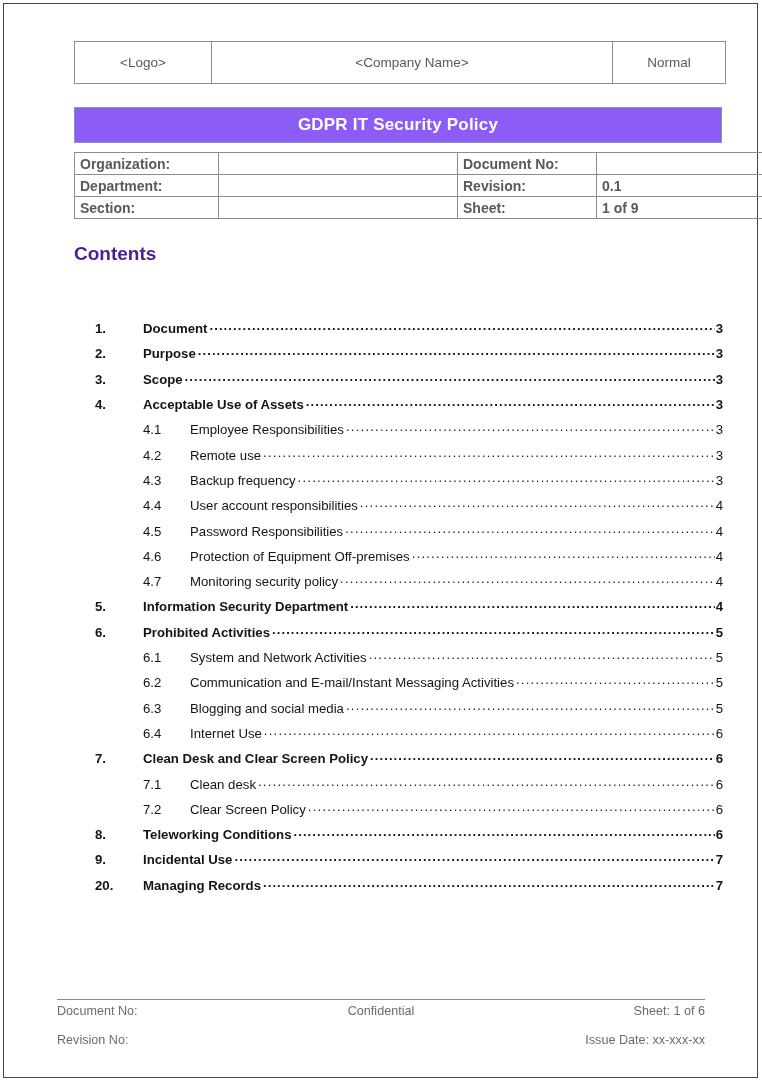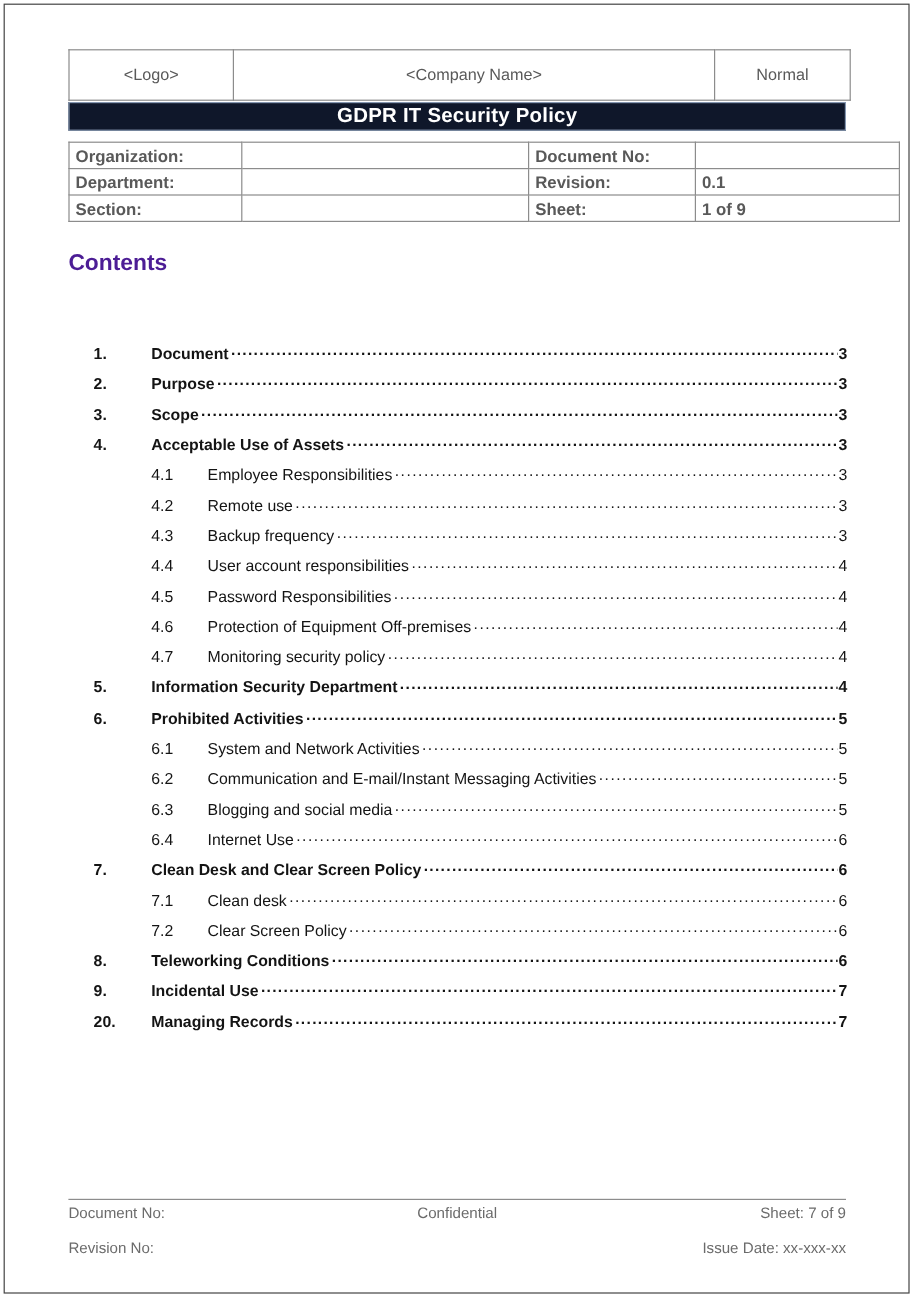--- a/index.html
+++ b/index.html
@@ -22,21 +22,21 @@
     top: 3px;
     width: 755px;
     height: 1075px;
     border: 1.5px solid #444444;
     box-sizing: border-box;
     background: #ffffff;
   }
 
   #content {
     position: absolute;
-    left: 53px;   
+    left: 70px;   
     top: 37px;
     width: 648px;
   }
 
   
   table.doc-table {
     border-collapse: collapse;
     width: 648px;
     table-layout: fixed;
   }
@@ -52,25 +52,25 @@
     color: #595959;
     font-size: 13.5px;
   }
   .hdr-logo   { width: 136px; }
   .hdr-name   { width: 400px; }
   .hdr-status { width: 112px; }
 
   
   .title-banner {
     width: 648px;
-    height: 24px;
-    background: #0f172a;
+    height: 36px;
+    background: #8b5cf6;
     border: 1px solid #8496b0;
     box-sizing: border-box;
-    margin-top: 1px;
+    margin-top: 23px;
     display: flex;
     align-items: center;
     justify-content: center;
   }
   .title-banner span {
     color: #ffffff;
     font-size: 17px;
     font-weight: bold;
     letter-spacing: .2px;
   }
@@ -369,21 +369,21 @@
         </div>
       </div>
 
   </div>
 
   <div id="footer">
     <div class="footer-rule"></div>
     <div class="footer-grid">
       <div class="footer-col-left">Document No:</div>
       <div class="footer-col-center">Confidential</div>
-      <div class="footer-col-right">Sheet: 7 of 9</div>
+      <div class="footer-col-right">Sheet: 1 of 6</div>
     </div>
     <div class="footer-grid" style="margin-top:12px">
       <div class="footer-col-left">Revision No:</div>
       <div class="footer-col-center"></div>
       <div class="footer-col-right">Issue Date: xx-xxx-xx</div>
     </div>
   </div>
 
 </div>
 

